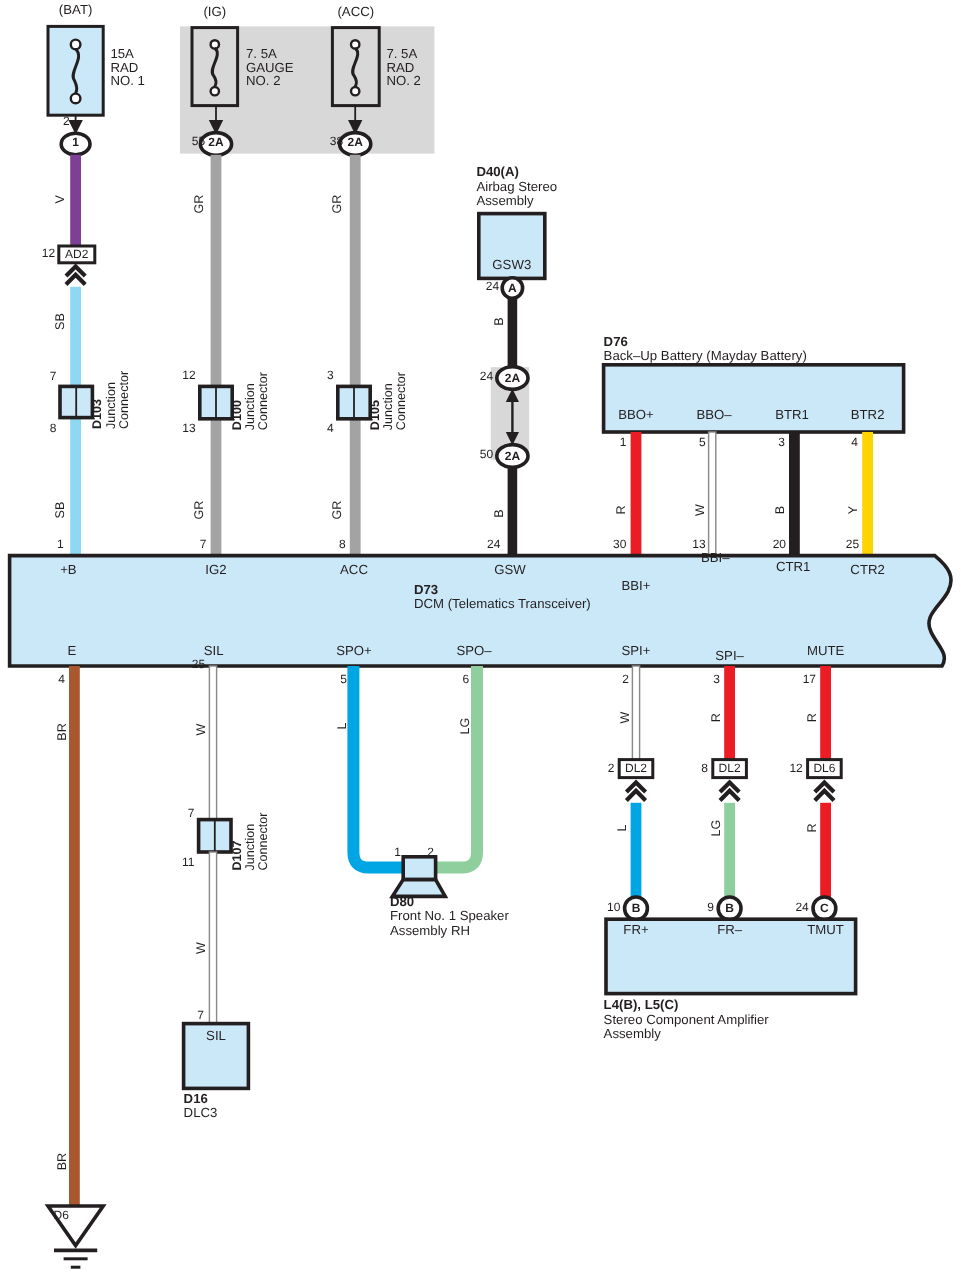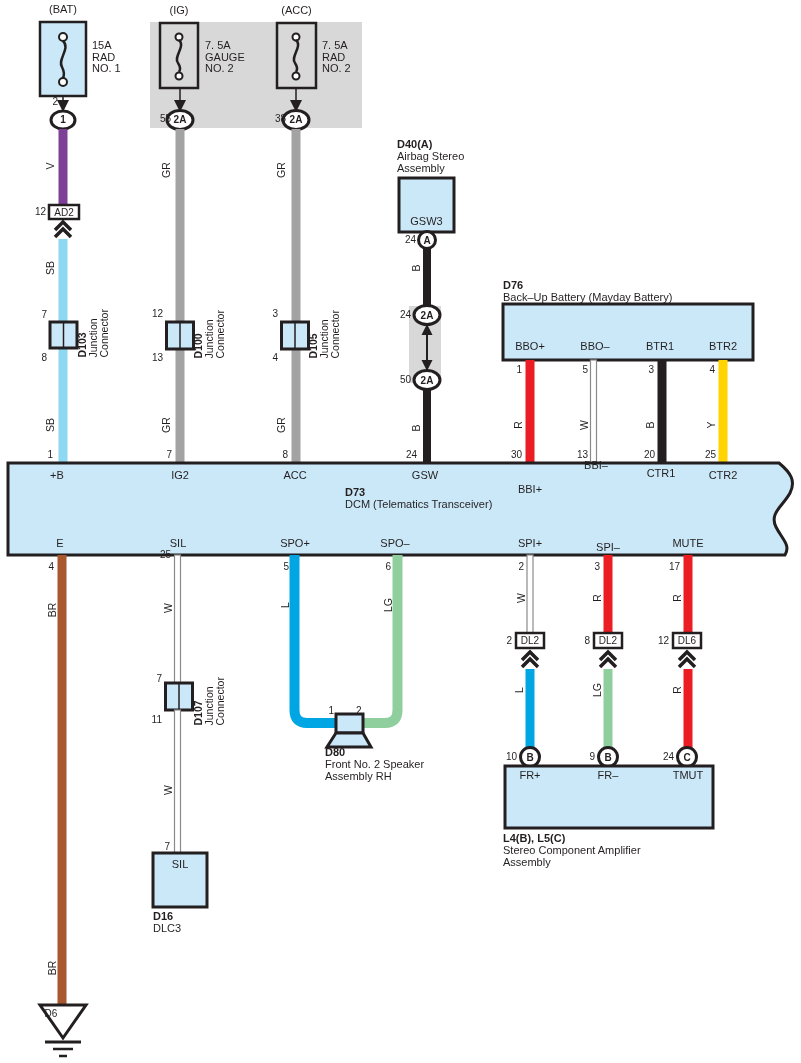--- a/index.html
+++ b/index.html
@@ -280,21 +280,21 @@
 <div class="t s r" style="left:152px;top:841px;width:18px">7</div>
 <div class="t c" style="left:153px;top:859px;width:54px">SIL</div>
 <div class="t b" style="left:153px;top:911px">D16</div>
 <div class="t" style="left:153px;top:923px">DLC3</div>
 
 <div class="rot" style="left:255px;top:599px">L</div>
 <div class="rot" style="left:358px;top:599px">LG</div>
 <div class="t s r" style="left:316px;top:705px;width:18px">1</div>
 <div class="t s" style="left:356px;top:705px;width:18px">2</div>
 <div class="t b" style="left:325px;top:747px">D80</div>
-<div class="t" style="left:325px;top:759px">Front No. 2 Speaker
+<div class="t" style="left:325px;top:759px">Front No. 1 Speaker
 Assembly RH</div>
 
 <div class="rot" style="left:491px;top:592px">W</div>
 <div class="rot" style="left:567px;top:592px">R</div>
 <div class="rot" style="left:647px;top:592px">R</div>
 <div class="t s r" style="left:494px;top:635px;width:18px">2</div>
 <div class="t c s" style="left:516px;top:635px;width:28px">DL2</div>
 <div class="t s r" style="left:572px;top:635px;width:18px">8</div>
 <div class="t c s" style="left:594px;top:635px;width:28px">DL2</div>
 <div class="t s r" style="left:651px;top:635px;width:18px">12</div>

